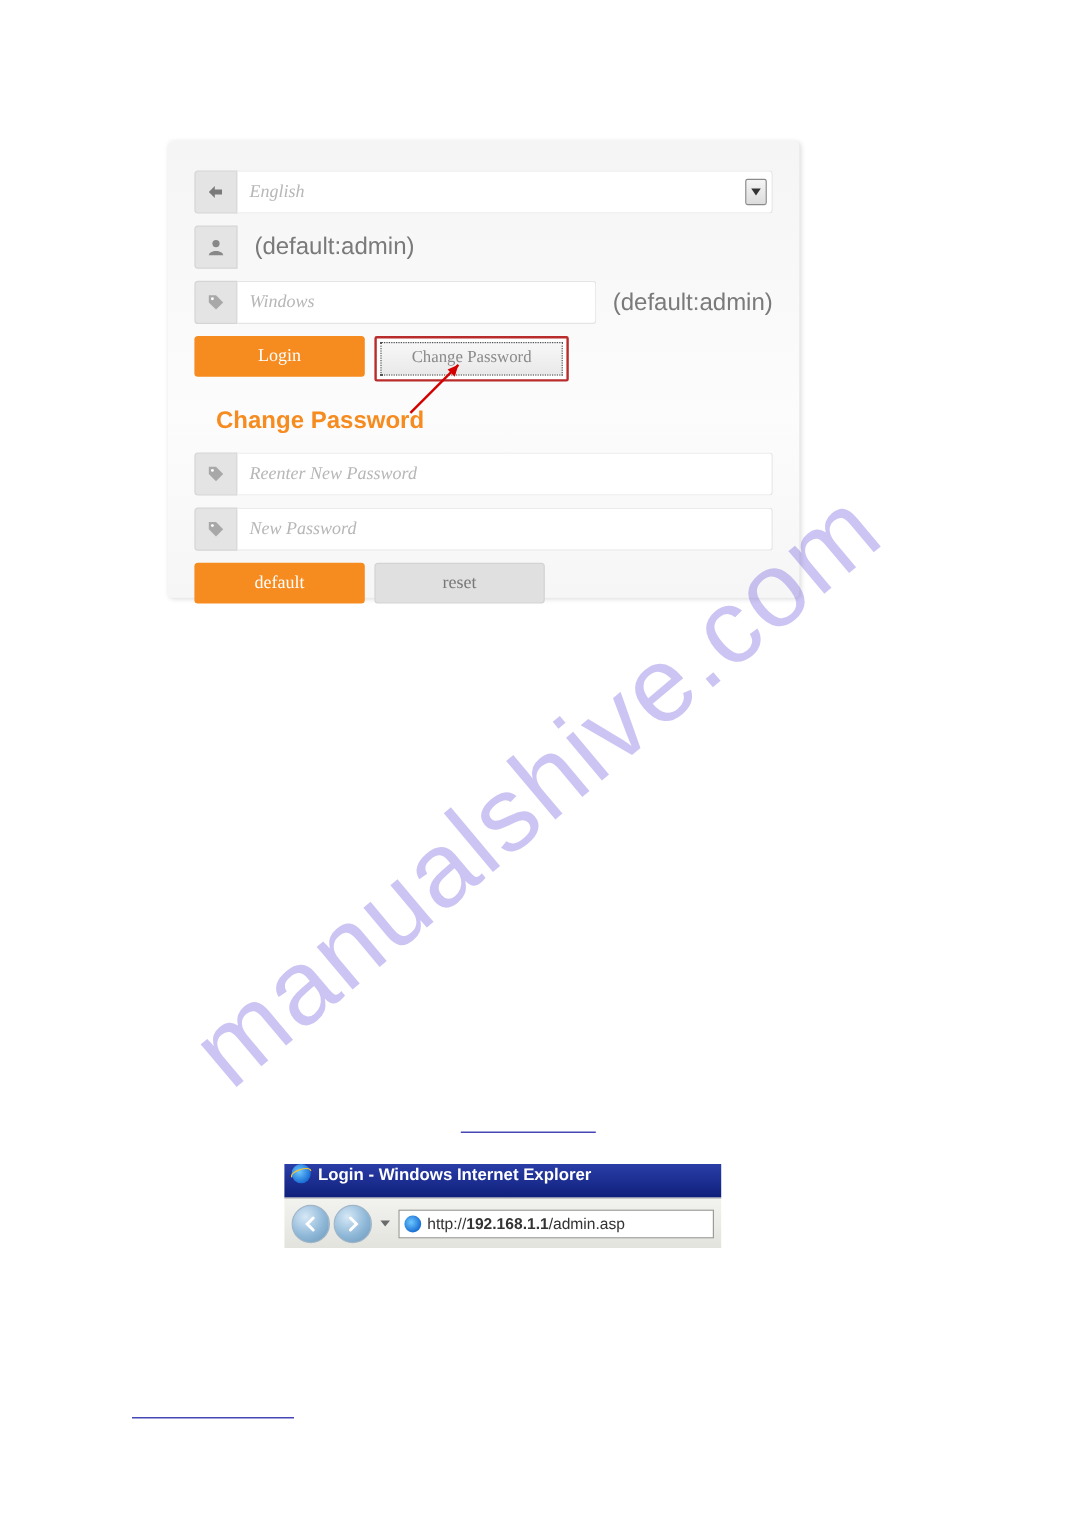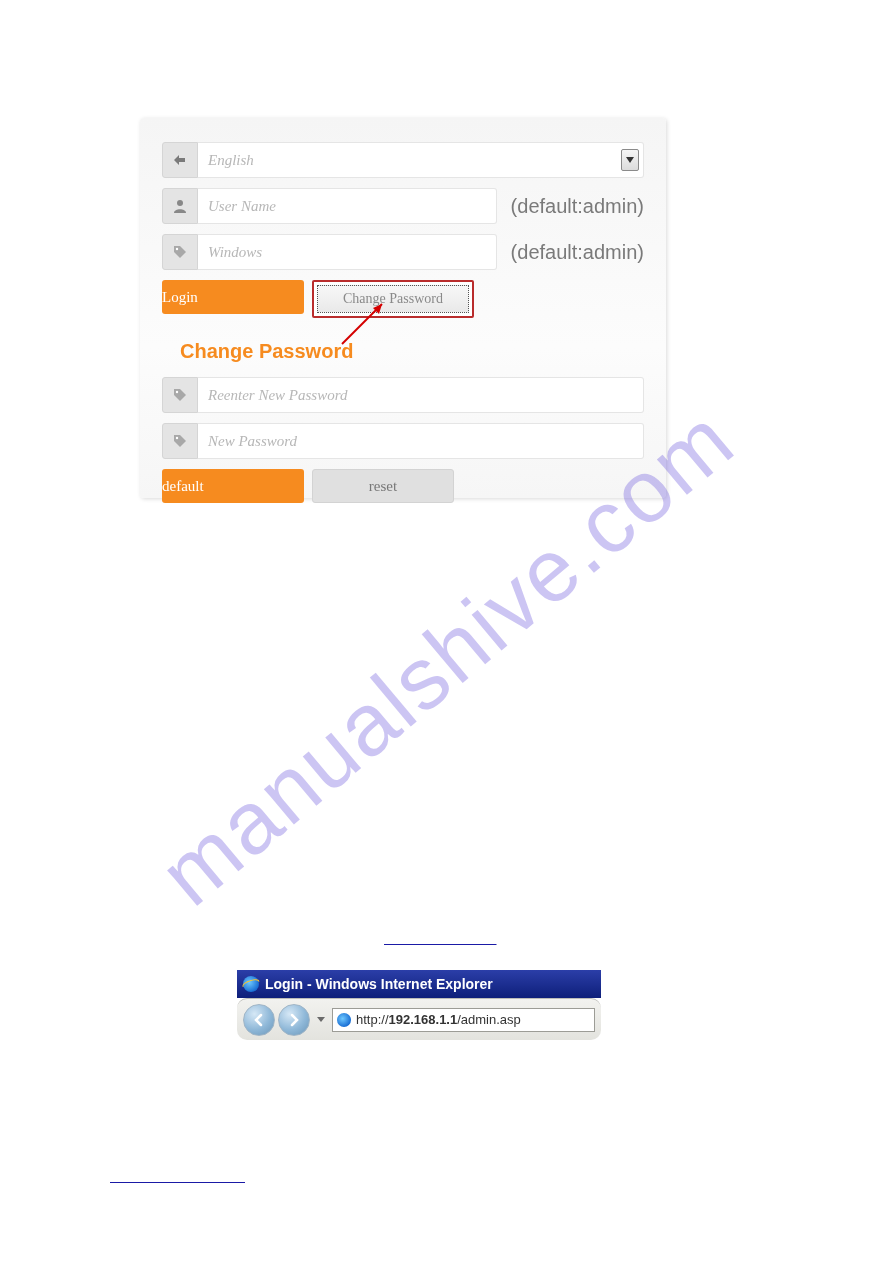--- a/index.html
+++ b/index.html
@@ -89,21 +89,21 @@
     width: 142px;
     height: 34px;
     background: #f68b1f;
     color: #ffffff;
     border: none;
     border-radius: 3px;
     font-size: 15px;
     font-family: "Times New Roman", serif;
     display: flex;
     align-items: center;
-    justify-content: flex-start;
+    justify-content: center;
   }
   .btn-change {
     width: 162px;
     height: 38px;
     border: 2px solid #b92c2c;
     background: #ffffff;
     border-radius: 2px;
     display: flex;
     align-items: center;
     justify-content: center;
@@ -173,21 +173,21 @@
     top: 970px;
     width: 364px;
   }
   .ie-title {
     height: 28px;
     background: linear-gradient(#2b3ea8,#0e1f7a);
     color: #ffffff;
     font-size: 14px;
     font-weight: bold;
     display: flex;
-    align-items: center;
+    align-items: flex-start;
     padding-left: 6px;
   }
   .ie-e-icon {
     width: 16px; height: 16px;
     border-radius: 50%;
     background: radial-gradient(circle at 40% 40%, #6ec8ff 0%, #1a6fd4 70%);
     margin-right: 6px;
     position: relative;
     flex-shrink: 0;
   }
@@ -202,21 +202,20 @@
     clip-path: inset(0 0 45% 0);
   }
   .ie-toolbar {
     height: 42px;
     background: linear-gradient(#f2f2ef,#e3e3de);
     border-top: 1px solid #bcbcb8;
     display: flex;
     align-items: center;
     padding: 0 6px;
     gap: 3px;
-    border-radius: 10px;
   }
   .nav-arrow {
     width: 32px; height: 32px;
     border-radius: 50%;
     background: radial-gradient(circle at 35% 30%, #d6e8f6 0%, #8fb8d8 55%, #6a95b7 100%);
     border: 1px solid #a0b5c6;
     display: flex;
     align-items: center;
     justify-content: center;
     flex-shrink: 0;
@@ -281,23 +280,20 @@
     </div>
   </div>
 
   <div class="field-row">
     <div class="icon-box">
       <svg width="14" height="14" viewBox="0 0 14 14">
           <circle cx="7" cy="4" r="3" fill="#888"></circle>
           <path d="M1 14 C1 9 13 9 13 14 Z" fill="#888"></path>
         </svg>
     </div>
-    <div class="text-input main-input">
-      <span>User Name</span>
-    </div>
     <span class="hint">(default:admin)</span>
   </div>
 
   <div class="field-row">
     <div class="icon-box">
       <svg width="14" height="14" viewBox="0 0 14 14">
           <path d="M1 1 L7 1 L13 7 L7 13 L1 7 Z" fill="#a8a8a8"></path>
           <circle cx="4" cy="4" r="1.2" fill="#fff"></circle>
         </svg>
     </div>

